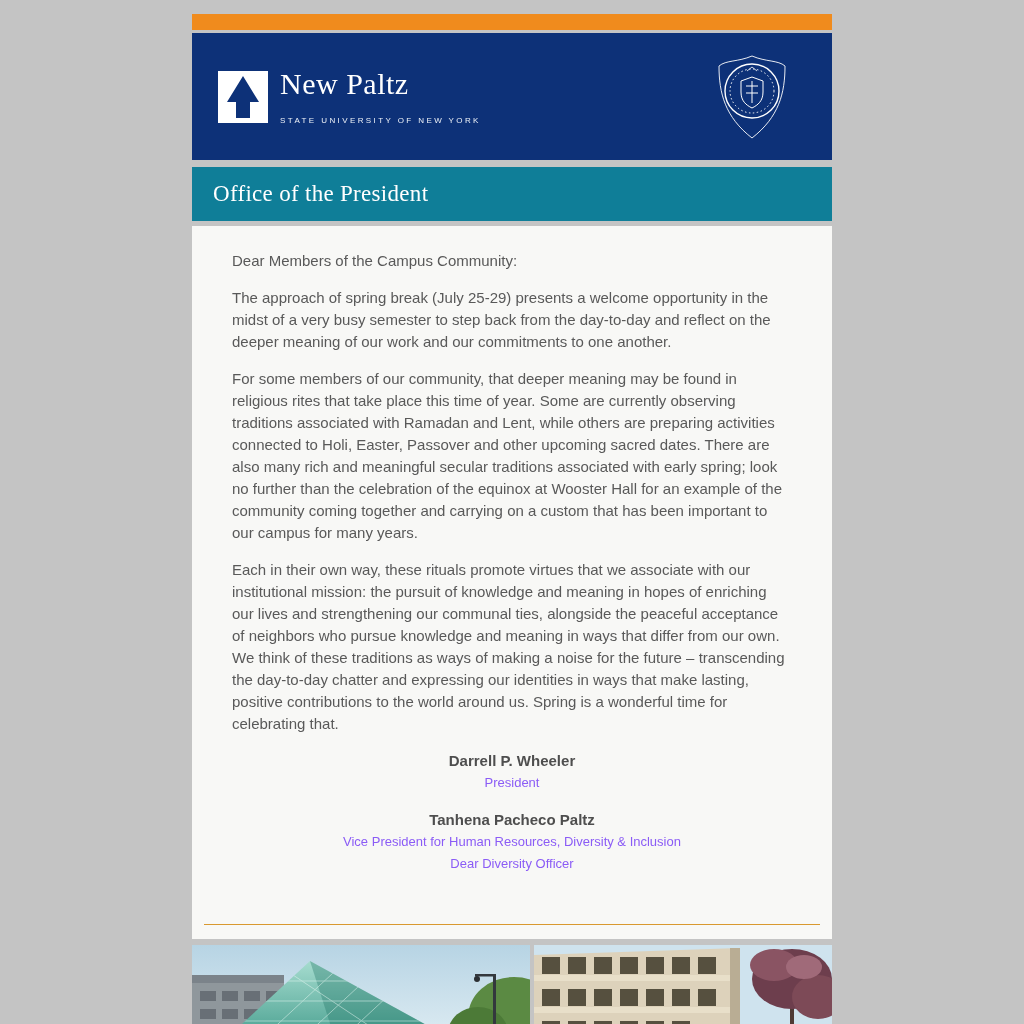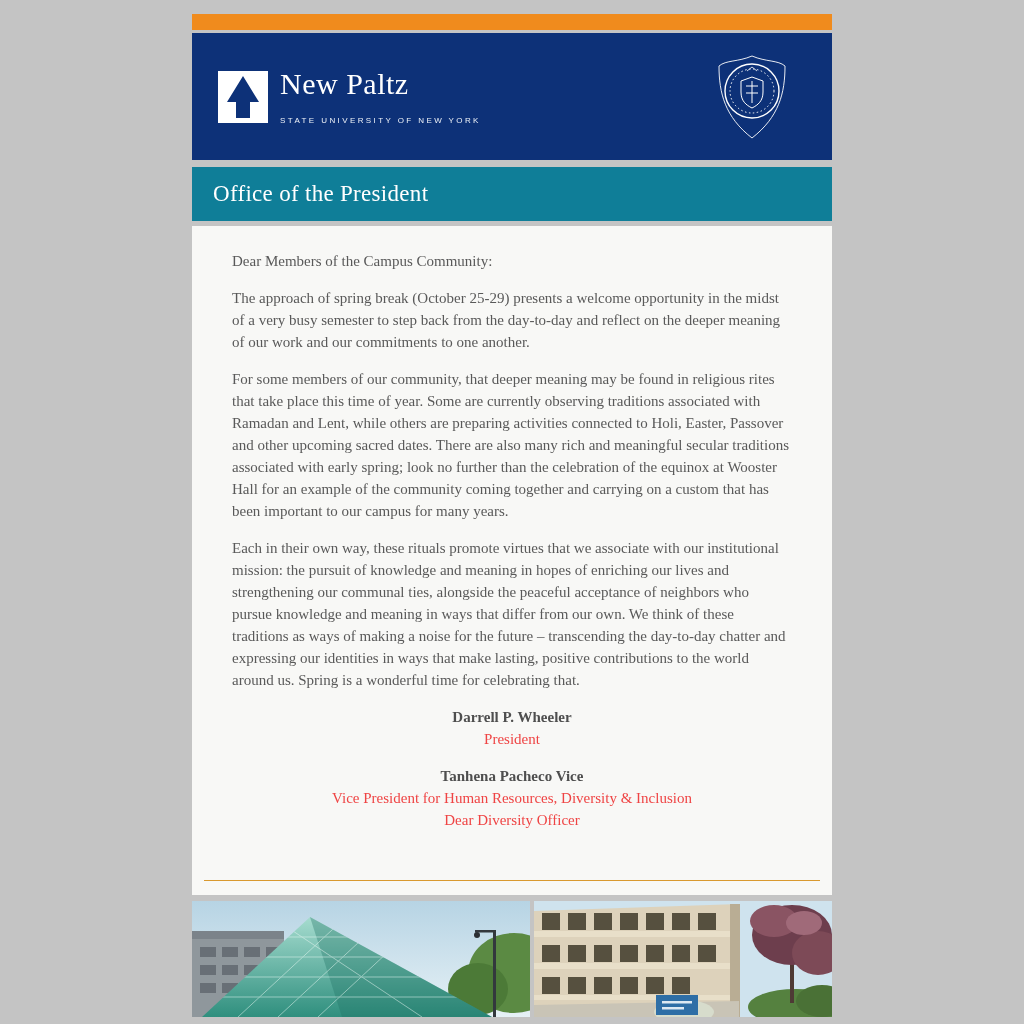--- a/index.html
+++ b/index.html
@@ -13,25 +13,25 @@
   .brand-header { margin-top:3px; background:#0d3178; height:127px;
     display:flex; align-items:center; justify-content:space-between; padding:0 38px 0 26px; }
   .logo { display:flex; align-items:center; gap:12px; }
   .logo-text { color:#fff; }
   .brand-name { font-family:"Liberation Serif", serif; font-size:30px; letter-spacing:0.5px; line-height:1; }
   .brand-tagline { font-size:8px; letter-spacing:2.4px; margin-top:17px; color:#eef2f8; }
 
   .banner { margin-top:7px; background:#0f7e98; height:54px; display:flex; align-items:center; padding:0 21px; }
   .banner-title { font-family:"Liberation Serif", serif; color:#ffffff; font-size:23px; font-weight:400; letter-spacing:0.3px; }
 
-  .letter { margin-top:5px; background:#f8f8f6; padding:24px 40px 6px;font-family:Liberation Serif, serif; }
+  .letter { margin-top:5px; background:#f8f8f6; padding:24px 40px 6px; }
   .letter p { color:#595959; font-size:15px; line-height:22px; margin-bottom:15px; }
   .sig-block { margin-bottom:15px;text-align:center; }
   .sig-name { font-weight:bold; color:#4e4e4e; font-size:15px; line-height:22px; }
-  .sig-title { color:#ef4444; font-size:15px; line-height:22px; }
+  .sig-title { color:#8b5cf6; font-size:13px; line-height:22px; }
 
   .divider-strip { background:#f8f8f6; padding:28px 12px 14px; }
   .gold-rule { border:none; border-top:1px solid #d9992f; }
 
   .photos { margin-top:6px; display:flex; gap:4px; height:116px; }
   .photo { overflow:hidden; background:#9db8c4; }
   .photo.left { width:338px; }
   .photo.right { flex:1; }
   .photo svg { display:block; }
 </style>
@@ -67,31 +67,31 @@
         </g>
       </svg>
     </div>
 
     <div class="banner">
       <h1 class="banner-title">Office of the President</h1>
     </div>
 
     <div class="letter">
       <p>Dear Members of the Campus Community:</p>
-      <p>The approach of spring break (October 25-29) presents a welcome opportunity in the midst of a very busy semester to step back from the day-to-day and reflect on the deeper meaning of our work and our commitments to one another.</p>
+      <p>The approach of spring break (July 25-29) presents a welcome opportunity in the midst of a very busy semester to step back from the day-to-day and reflect on the deeper meaning of our work and our commitments to one another.</p>
       <p>For some members of our community, that deeper meaning may be found in religious rites that take place this time of year. Some are currently observing traditions associated with Ramadan and Lent, while others are preparing activities connected to Holi, Easter, Passover and other upcoming sacred dates. There are also many rich and meaningful secular traditions associated with early spring; look no further than the celebration of the equinox at Wooster Hall for an example of the community coming together and carrying on a custom that has been important to our campus for many years.</p>
       <p>Each in their own way, these rituals promote virtues that we associate with our institutional mission: the pursuit of knowledge and meaning in hopes of enriching our lives and strengthening our communal ties, alongside the peaceful acceptance of neighbors who pursue knowledge and meaning in ways that differ from our own. We think of these traditions as ways of making a noise for the future – transcending the day-to-day chatter and expressing our identities in ways that make lasting, positive contributions to the world around us. Spring is a wonderful time for celebrating that.</p>
 
       <div class="sig-block">
         <div class="sig-name">Darrell P. Wheeler</div>
         <div class="sig-title">President</div>
       </div>
 
       <div class="sig-block">
-        <div class="sig-name">Tanhena Pacheco Vice</div>
+        <div class="sig-name">Tanhena Pacheco Paltz</div>
         <div class="sig-title">Vice President for Human Resources, Diversity &amp; Inclusion</div>
         <div class="sig-title">Dear Diversity Officer</div>
       </div>
     </div>
 
     <div class="divider-strip">
       <hr class="gold-rule">
     </div>
 
     <div class="photos">

